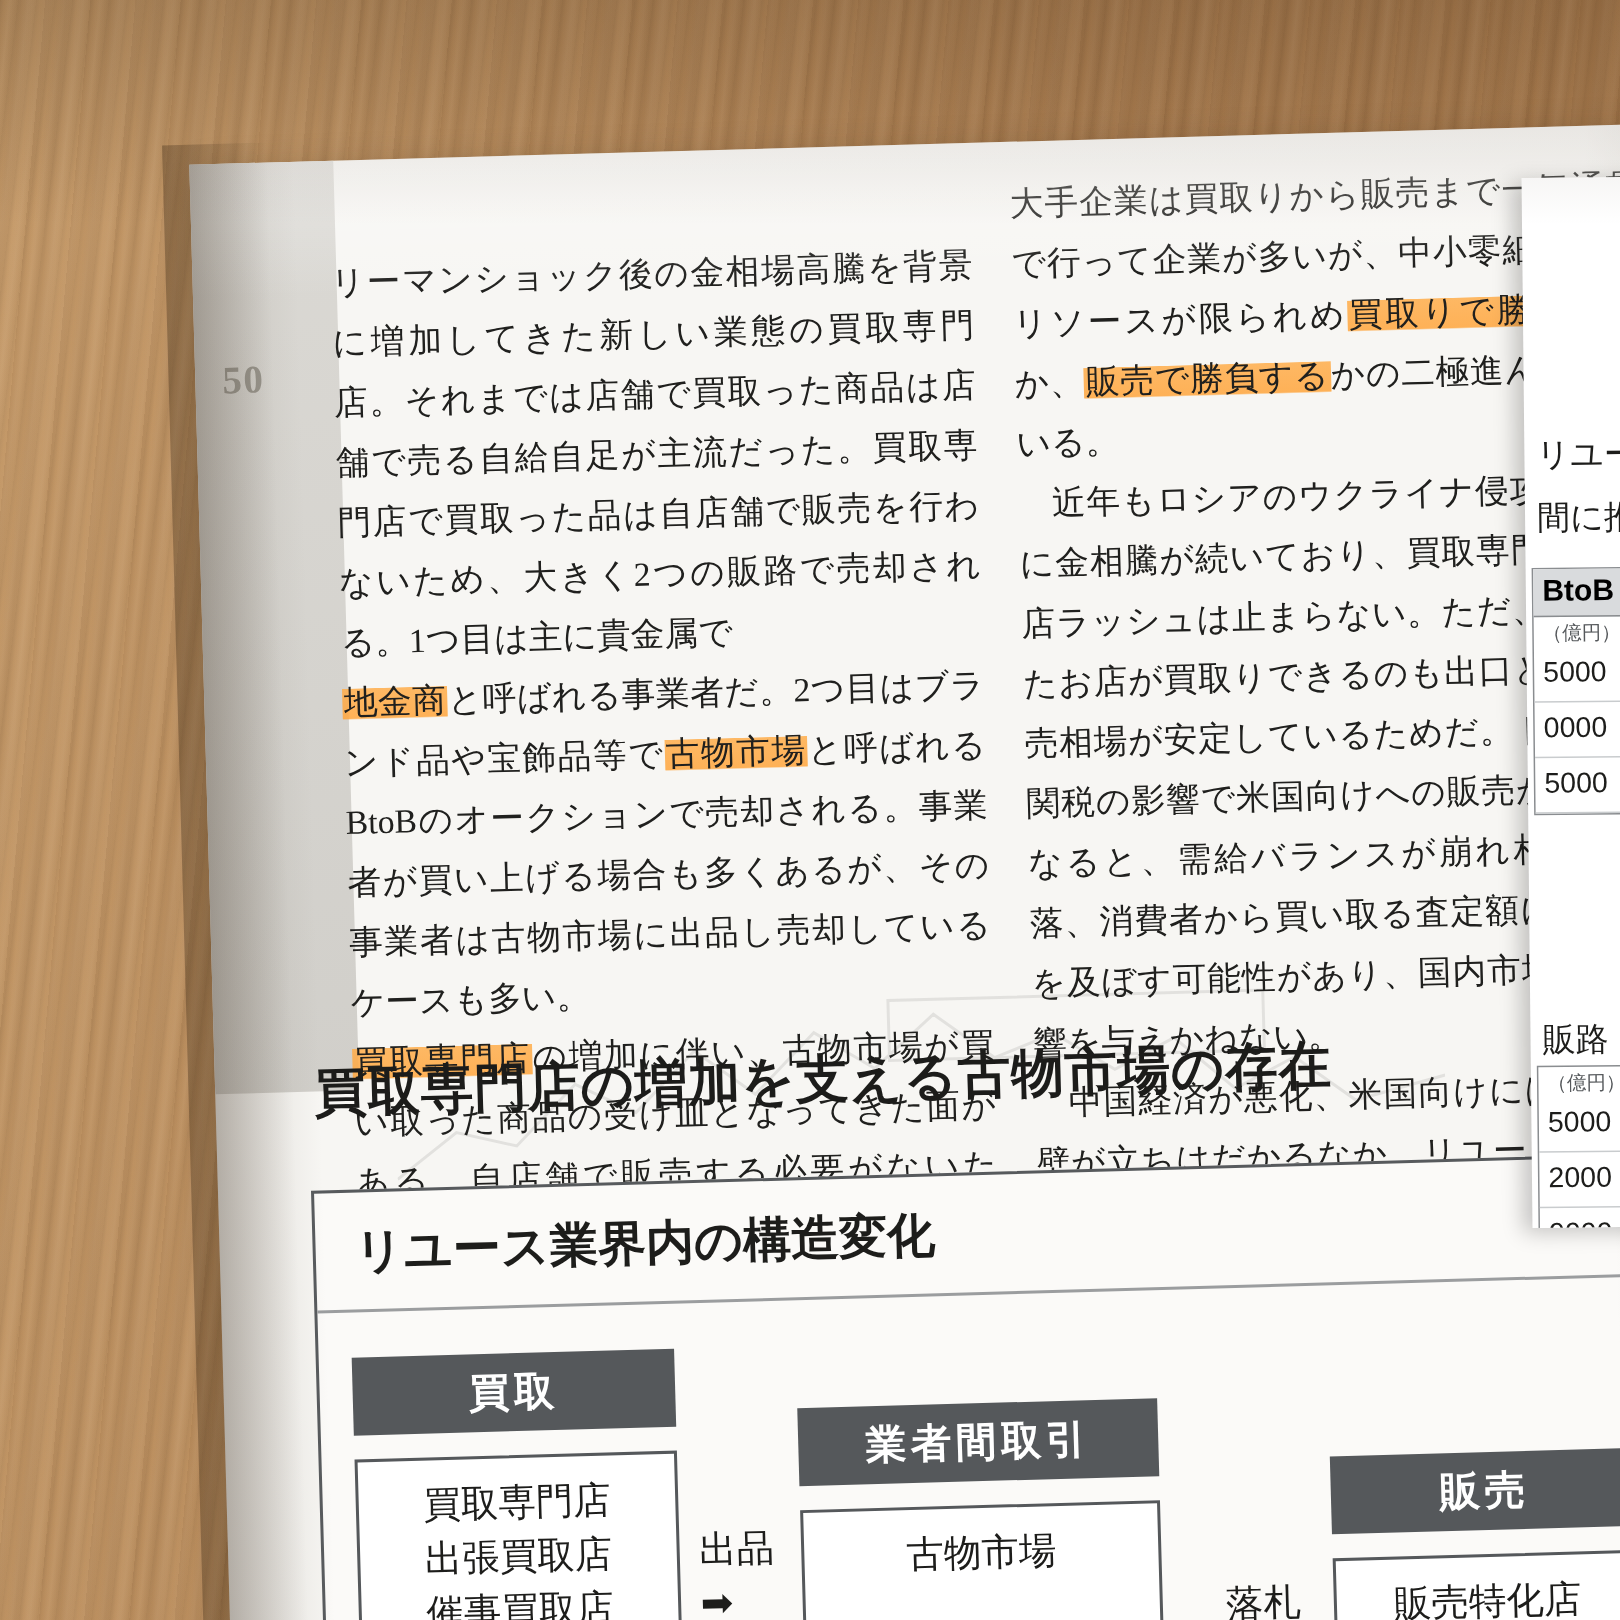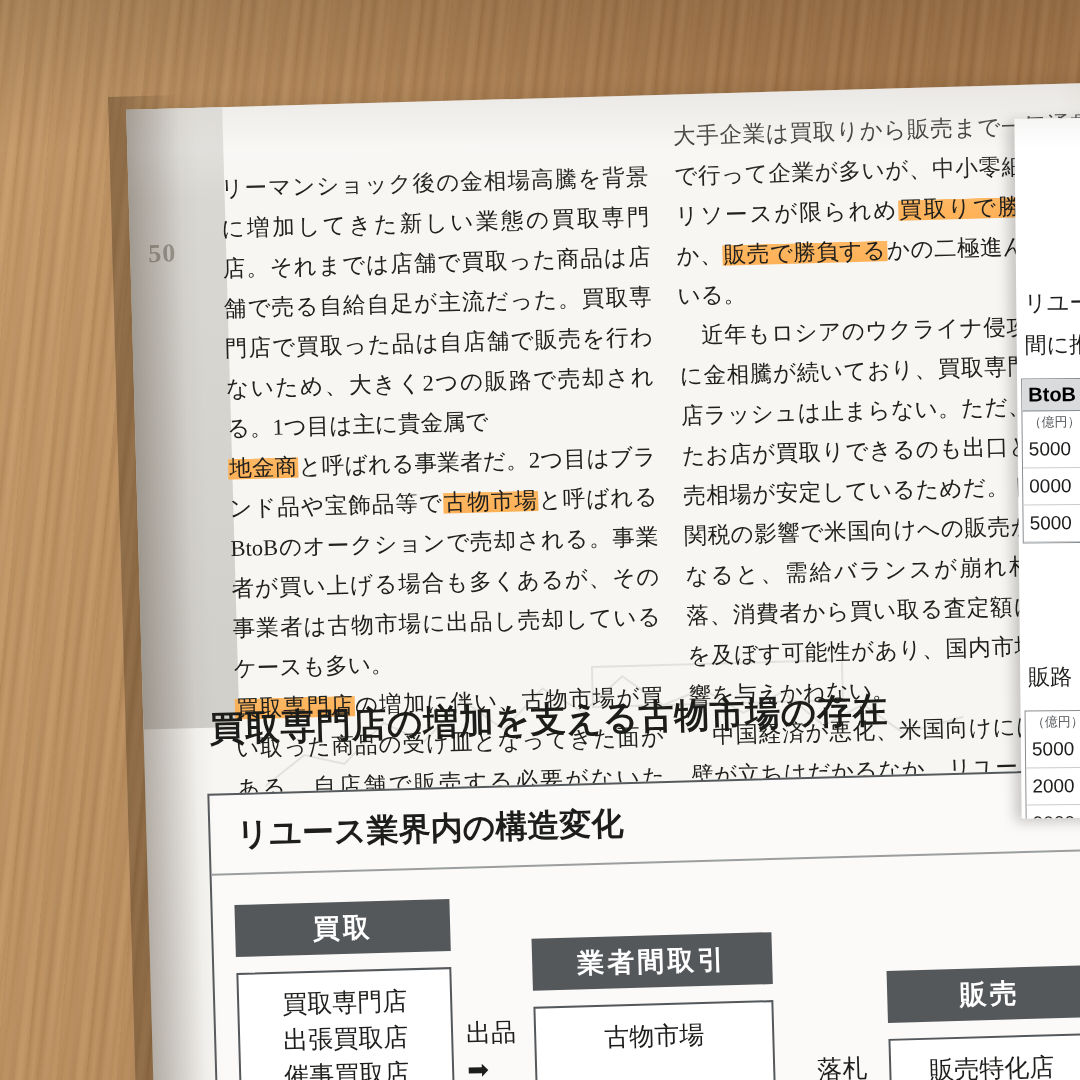--- a/index.html
+++ b/index.html
@@ -365,21 +365,21 @@
     <div class="sliver-txt" style="top:212px">間に推</div>
 
     <div class="sliver-box" style="top:260px">
       <div class="sliver-head">BtoB</div>
       <div class="sliver-unit">（億円）</div>
       <div class="sliver-row">5000</div>
       <div class="sliver-row">0000</div>
       <div class="sliver-row">5000</div>
     </div>
 
-    <div class="sliver-txt" style="top:544px">販路</div>
+    <div class="sliver-txt" style="top:560px">販路</div>
     <div class="sliver-box" style="top:592px">
       <div class="sliver-unit">（億円）</div>
       <div class="sliver-row">5000</div>
       <div class="sliver-row">2000</div>
       <div class="sliver-row">9000</div>
 
     </div>
   </div>
 
   <div class="gutter-shade"></div>

